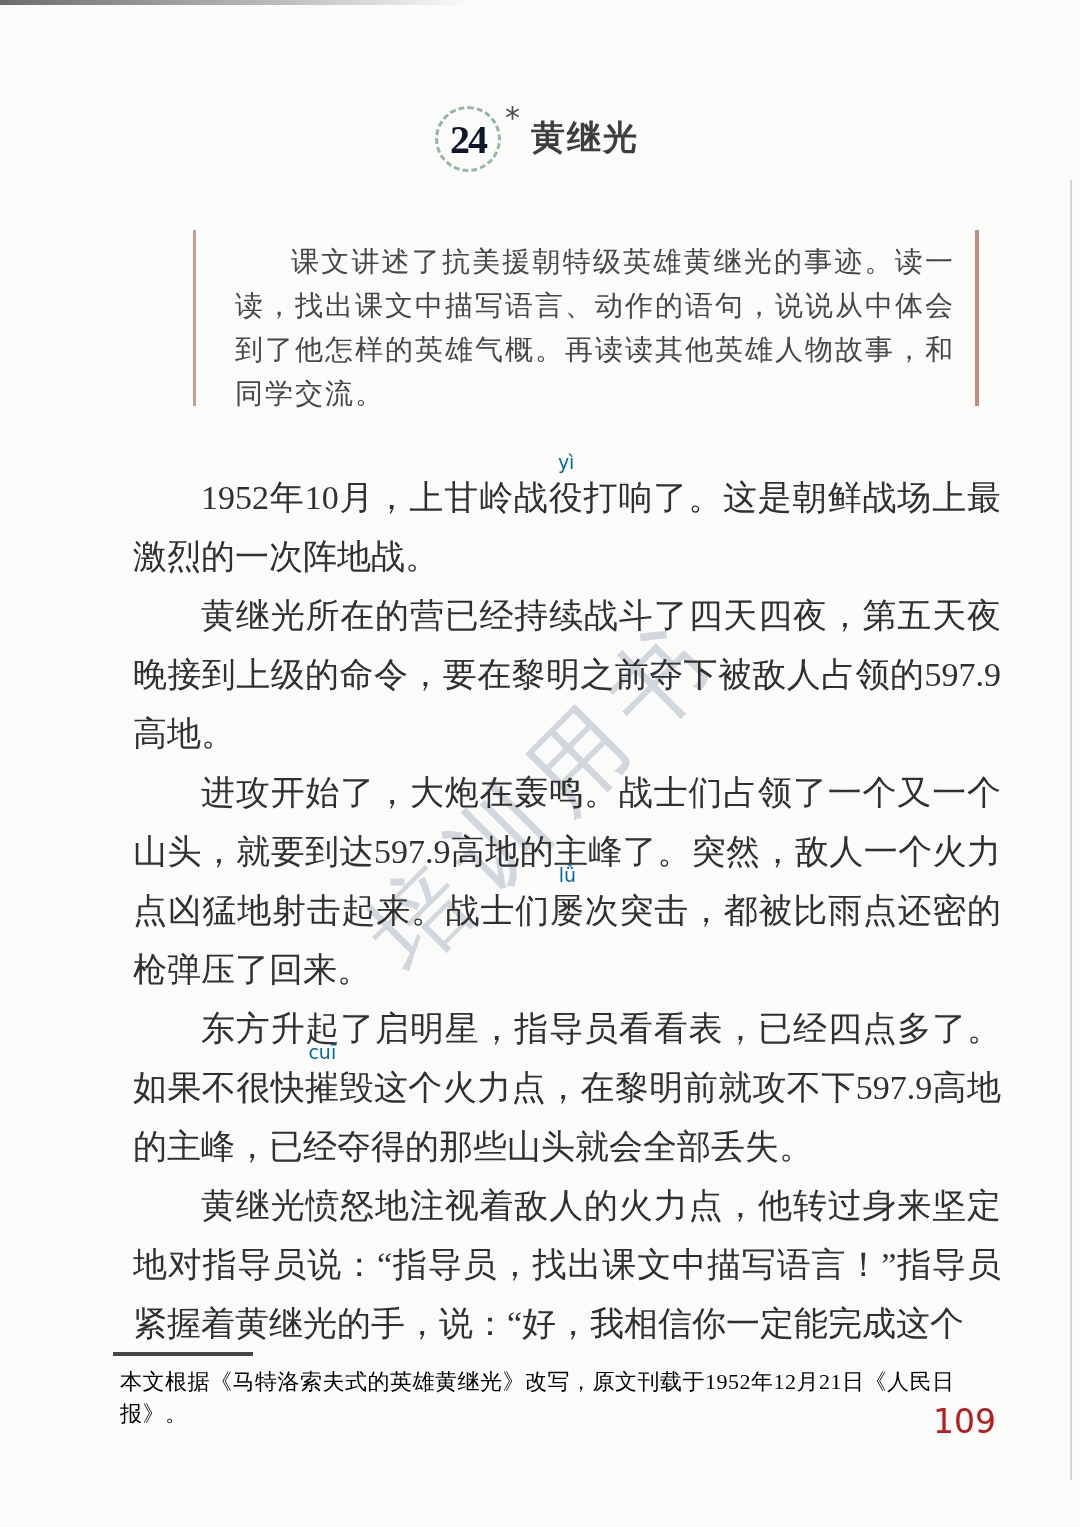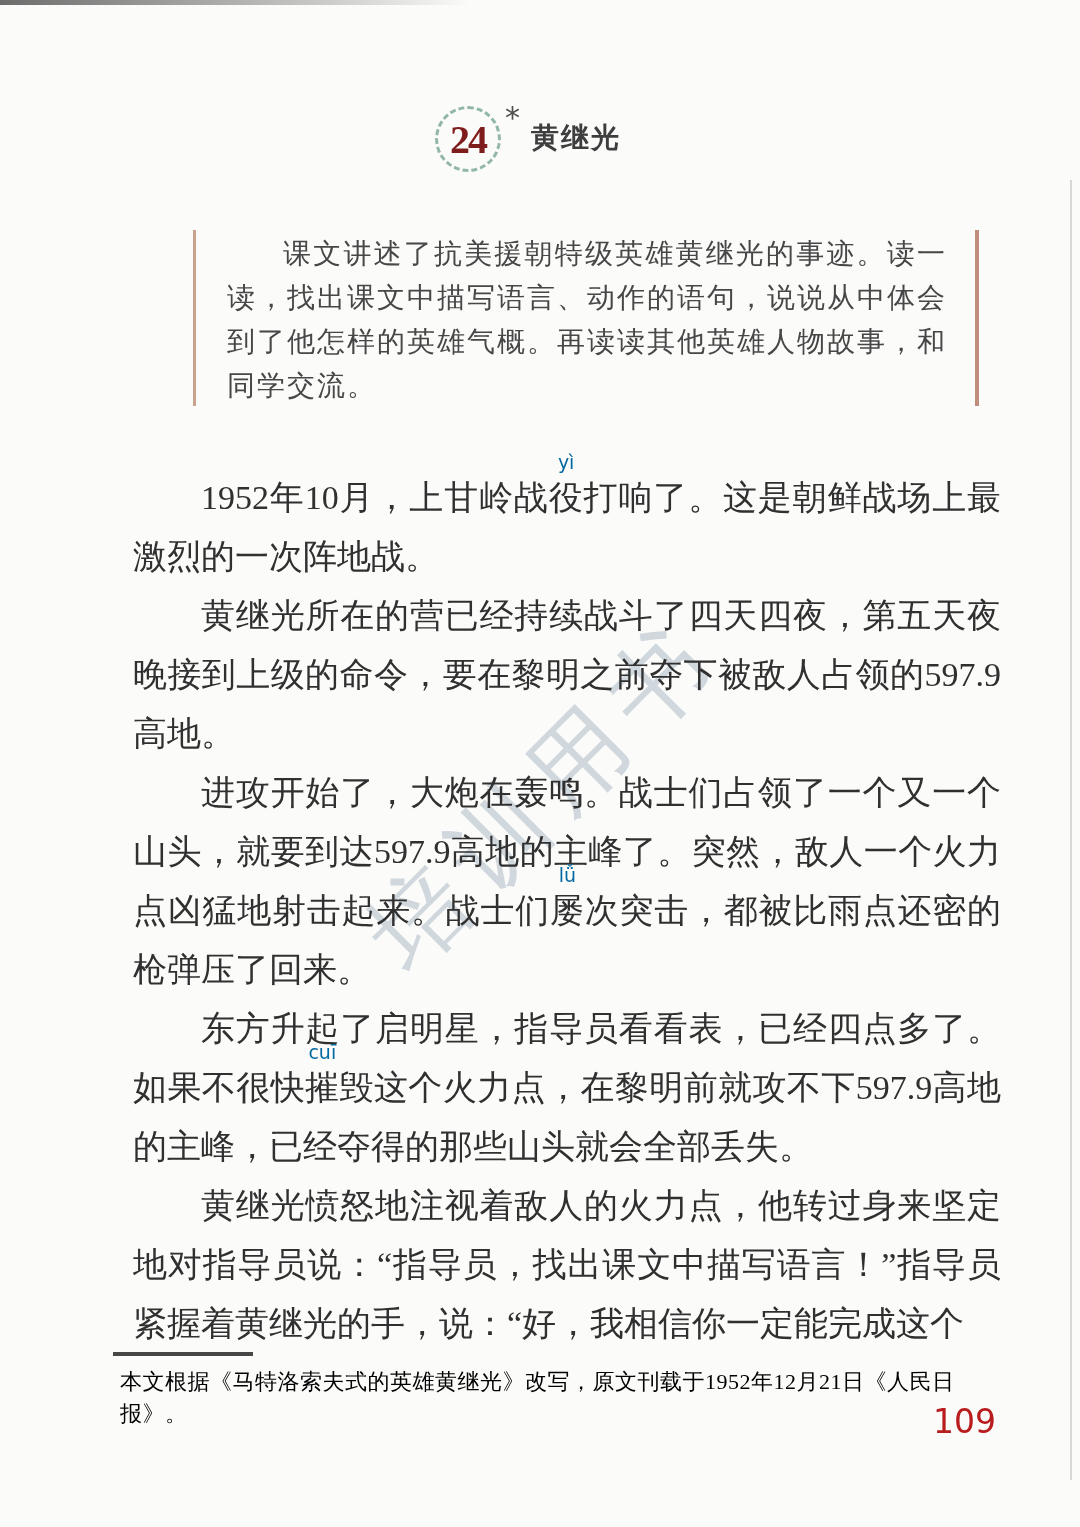--- a/index.html
+++ b/index.html
@@ -24,53 +24,53 @@
   }
 
   
   .lesson-badge{
     position:absolute;left:435px;top:106px;width:66px;height:66px;
     border:3px dashed #93b7a5;border-radius:50%;
     box-sizing:border-box;
     display:flex;align-items:center;justify-content:center;
   }
   .lesson-number{
-    font-size:40px;font-weight:bold;color:#7f1d1d;
+    font-size:40px;font-weight:bold;color:#0f172a;
     font-family:"Liberation Serif","DejaVu Serif",serif;
     letter-spacing:-2px;
   }
   .lesson-asterisk{
     position:absolute;left:505px;top:100px;
     font-size:30px;color:#4f4f4f;
     font-family:"DejaVu Sans",sans-serif;
   }
   .page-title{
     position:absolute;left:531px;top:115px;
-    font-size:28px;font-weight:600;color:#3e3e3e;
+    font-size:34px;font-weight:600;color:#3e3e3e;
     letter-spacing:2px;line-height:46px;
   }
 
   
   .intro-box{
     position:absolute;left:193px;top:228px;width:786px;height:180px;
     box-sizing:border-box;
   }
   .intro-bar-left{
     position:absolute;left:0;top:2px;width:3px;height:176px;
     background:#c9a18f;
   }
   .intro-bar-right{
     position:absolute;right:0;top:2px;width:4px;height:176px;
     background:#c08e7c;
   }
   .intro-text{
     position:absolute;left:30px;top:0;width:720px;
     font-size:28px;line-height:44px;letter-spacing:2px;
     text-align:justify;text-indent:2em;color:#474747;
-    margin:4px;
+    margin:12px;
   }
 
   
   .watermark{
     position:absolute;left:265px;top:545px;width:560px;height:500px;
     display:flex;align-items:center;justify-content:center;
     transform:rotate(-45deg);
     font-size:96px;letter-spacing:16px;
     color:#aebbc6;opacity:.55;
     pointer-events:none;

